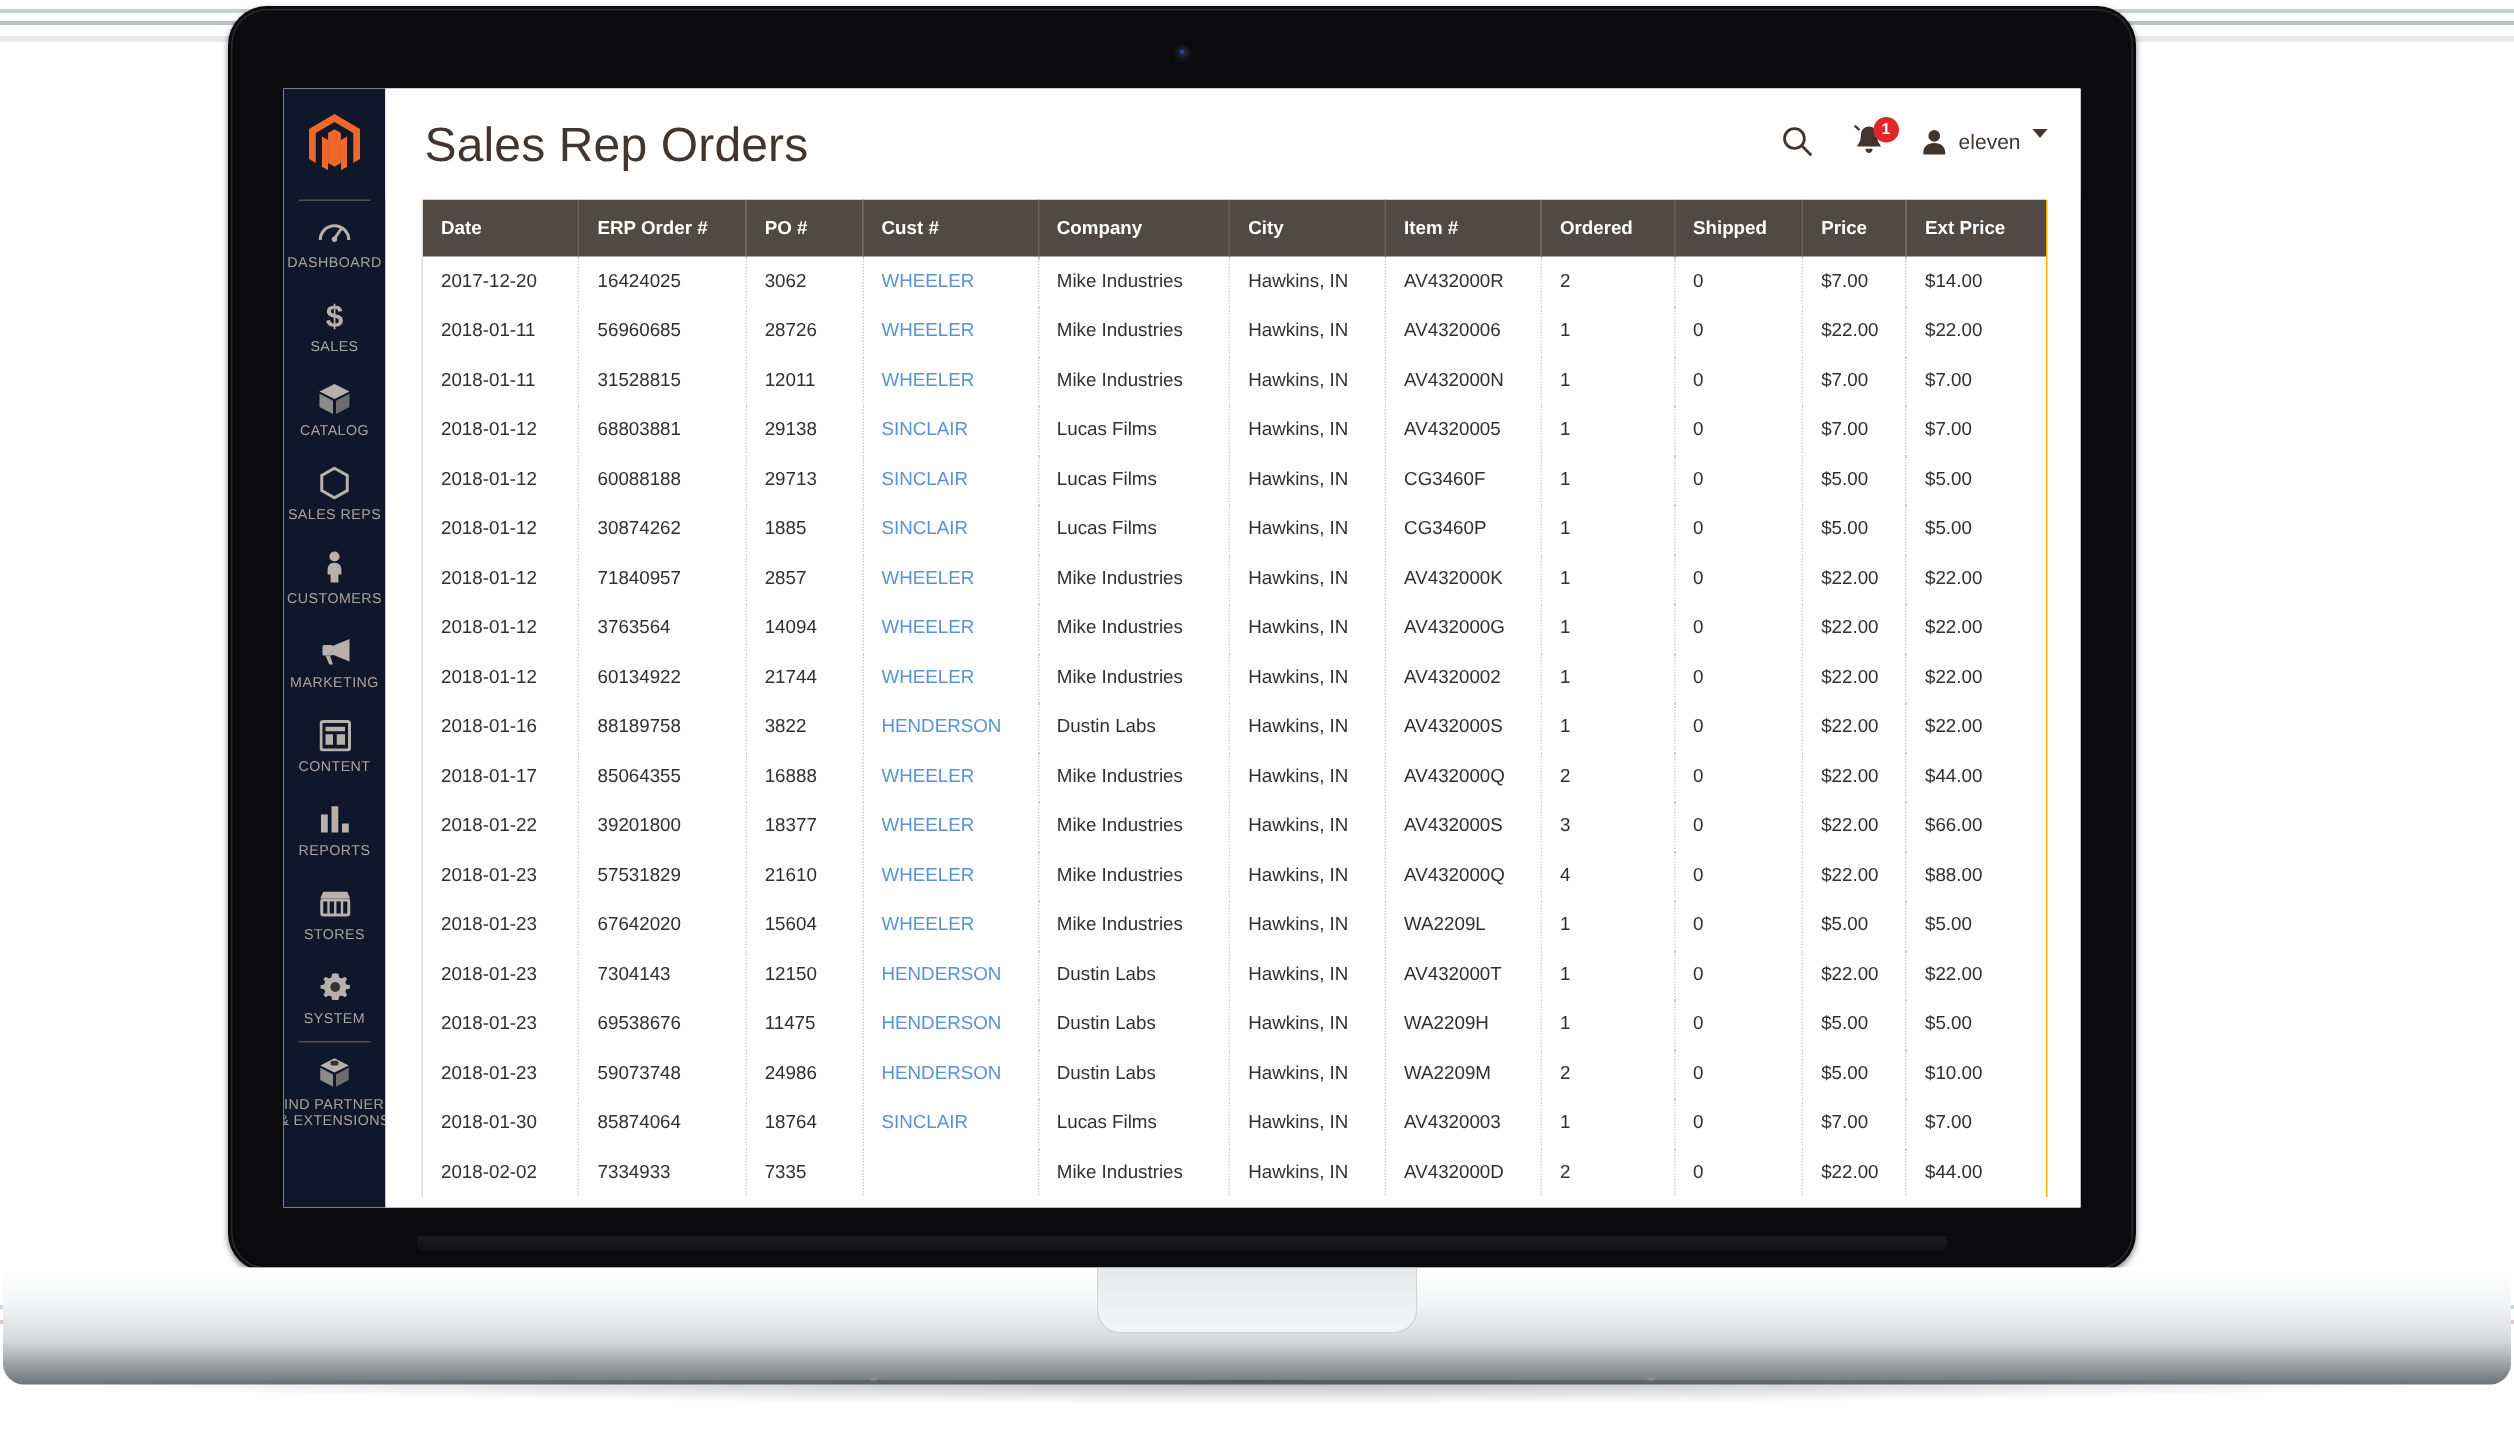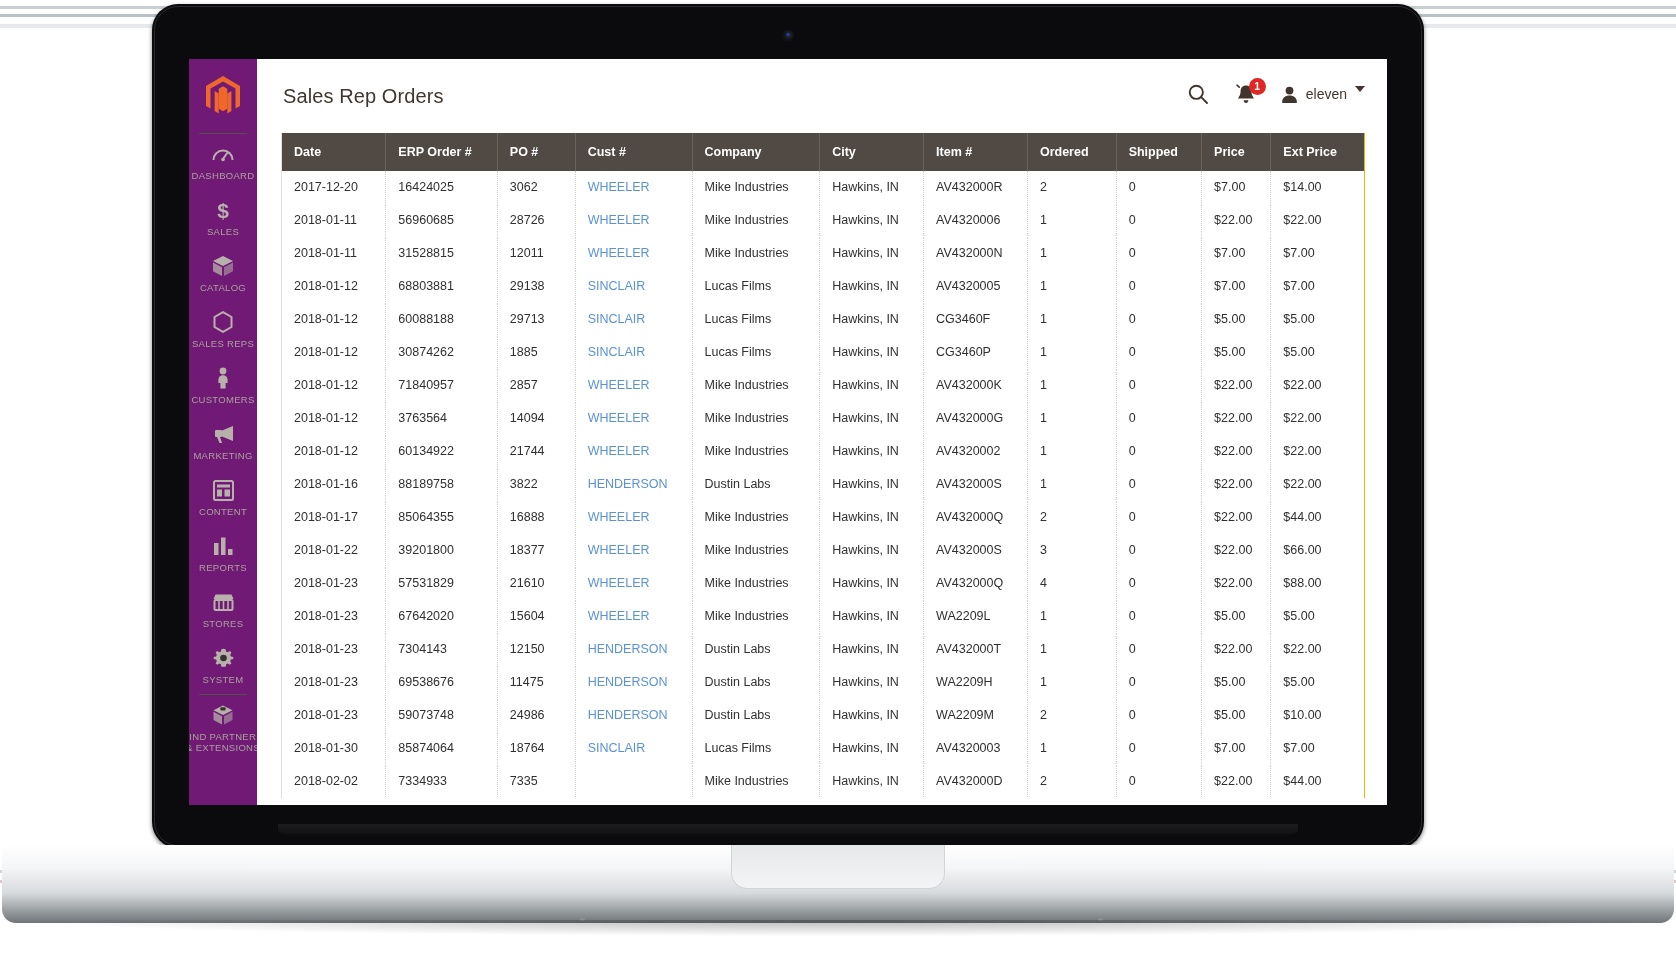--- a/index.html
+++ b/index.html
@@ -97,21 +97,21 @@
     position: absolute; top: 918px; width: 5px; height: 3px;
     border-radius: 50%; background: #8c9093;
   }
 
   
   #app { position: absolute; inset: 0; display: flex; background: #fff; }
 
   
   #sidebar {
     width: 68px; flex: 0 0 68px;
-    background: #701a75;
+    background: #0f172a;
     color: #a39c96;
     display: flex; flex-direction: column;
     align-items: center;
     overflow: hidden;
   }
   #logo-wrap {
     height: 74px; width: 100%;
     display: flex; align-items: center; justify-content: center;
   }
   .m-logo { width: 34px; height: 40px; display:block; }
@@ -133,21 +133,21 @@
 
   
   #main { flex: 1; display: flex; flex-direction: column; background: #fff; min-width:0; }
   #topbar {
     height: 74px; flex: 0 0 74px;
     display: flex; align-items: center;
     padding: 0 22px 0 26px;
     background: #fff;
   }
   #page-title {
-    font-size: 20px; color: #41362f; font-weight: 400;
+    font-size: 32px; color: #41362f; font-weight: 400;
     letter-spacing: .1px;
   }
   #topbar-actions { margin-left: auto; display: flex; align-items: center; gap: 22px; }
   .icon-btn {
     position: relative; cursor: pointer; color: #41362f;
     display: flex; align-items: center; justify-content: center;
     width: 26px; height: 26px;
   }
   #notif-badge {
     position: absolute; top: -5px; right: -7px;

